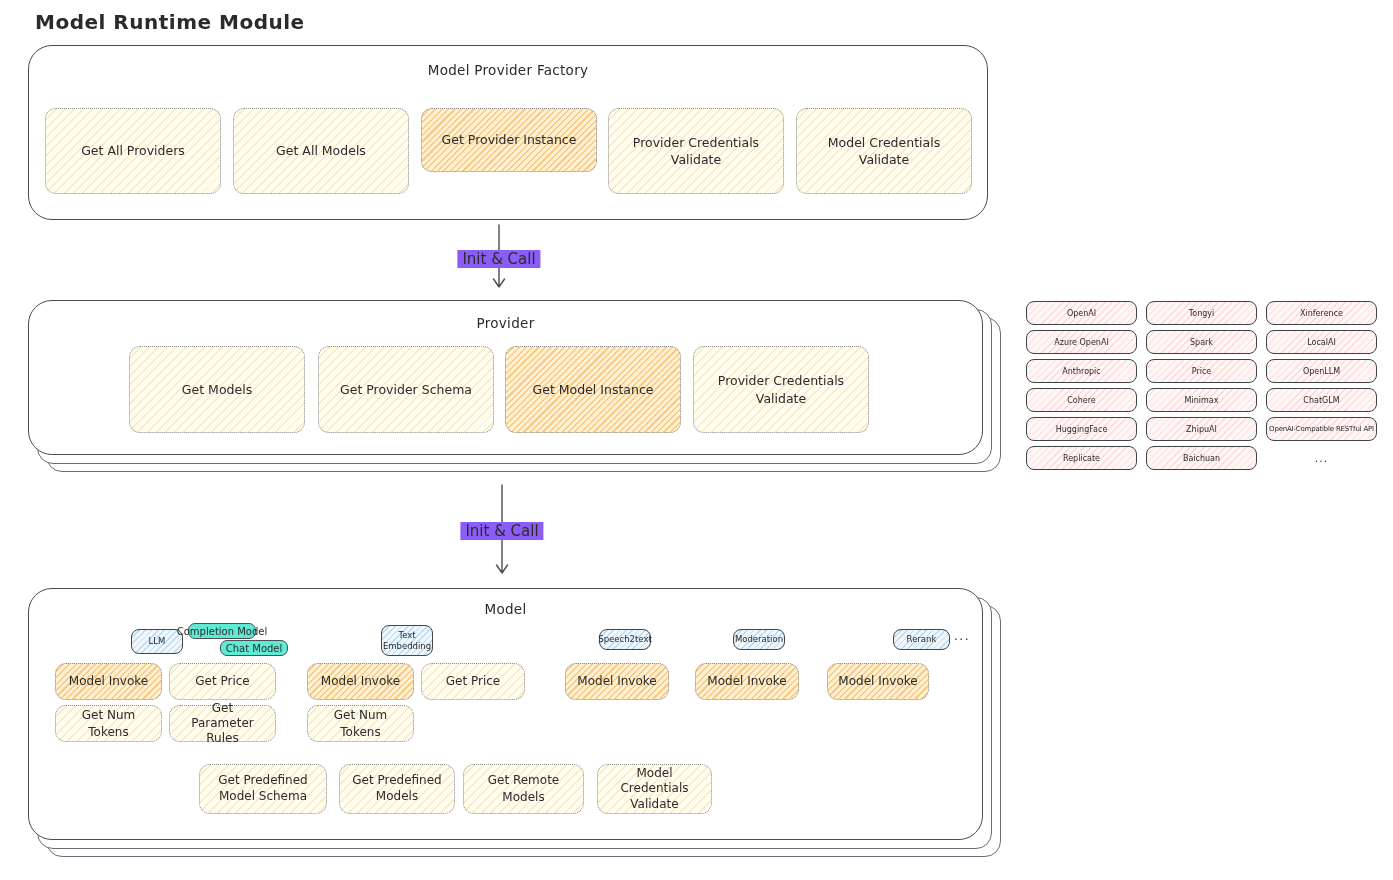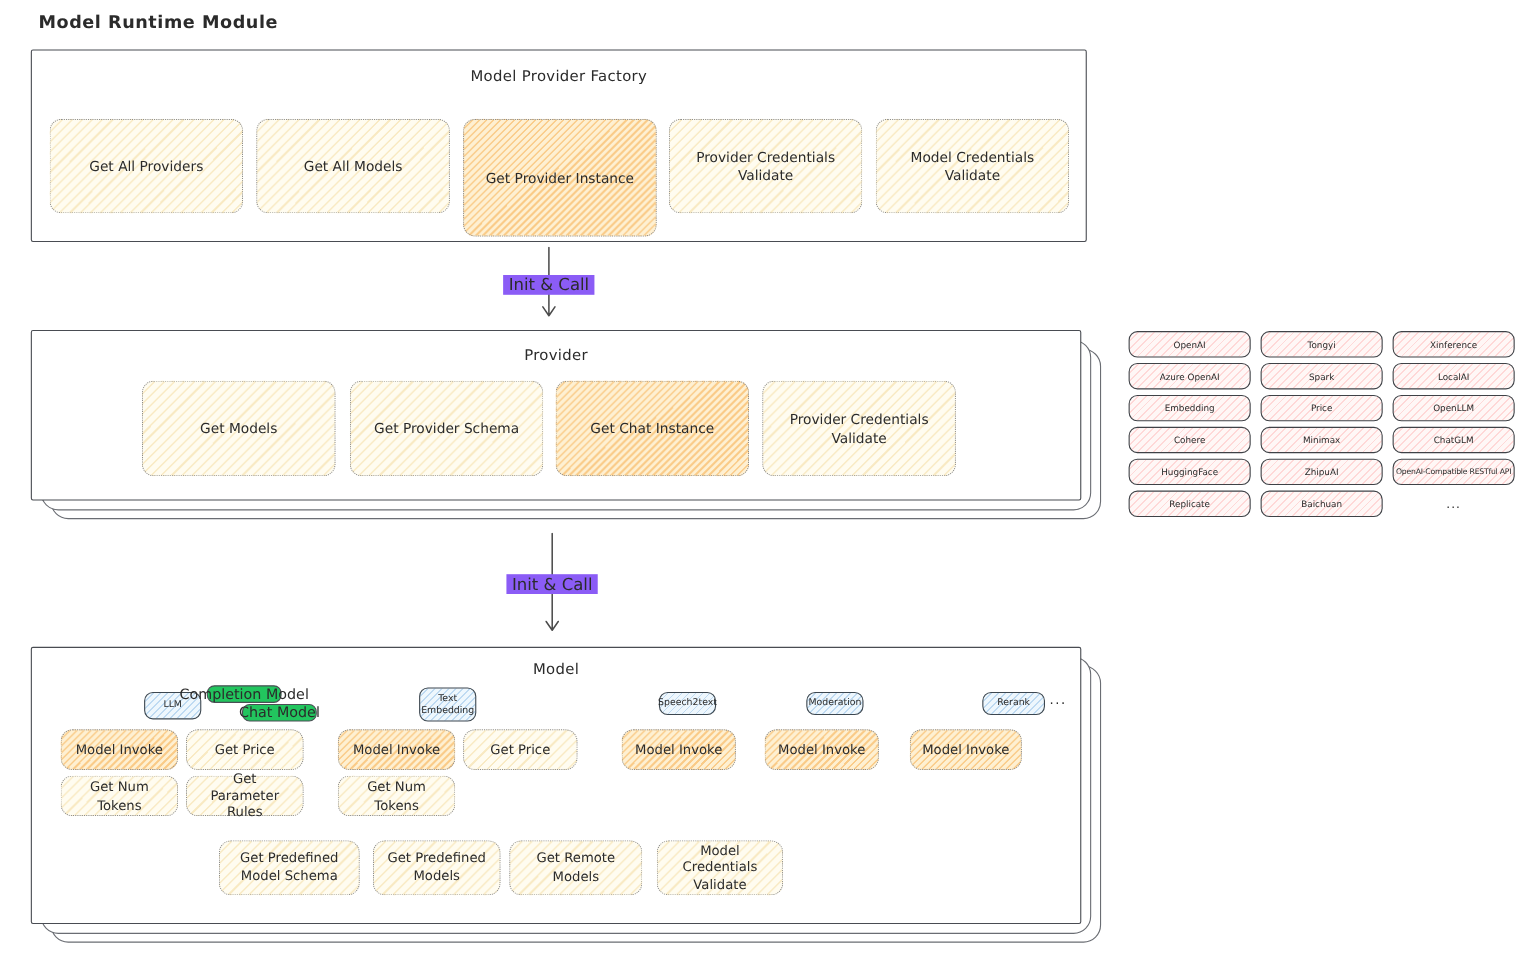--- a/index.html
+++ b/index.html
@@ -1,22 +1,22 @@
 <!DOCTYPE html>
 <html><head>
 <meta charset="utf-8">
 <style>
   * { margin:0; padding:0; box-sizing:border-box; }
   html,body { background:#ffffff; }
   body { font-family:"DejaVu Sans","Liberation Sans",sans-serif; color:#2b2b2b; }
   .page { position:relative; width:1393px; height:880px; background:#ffffff; overflow:hidden; }
 
-  .main-title { position:absolute; left:35px; top:10px; font-size:16px; font-weight:bold; letter-spacing:.5px; }
+  .main-title { position:absolute; left:35px; top:10px; font-size:20px; font-weight:bold; letter-spacing:.5px; }
 
-  .card  { position:absolute; background:#ffffff; border:1.4px solid #494c52; border-radius:2px; }
+  .card  { position:absolute; background:#ffffff; border:1.4px solid #494c52; border-radius:24px; }
   .ghost { position:absolute; background:#ffffff; border:1.2px solid #6a6d73; border-radius:16px; }
   .sec-title { position:absolute; left:0; width:100%; text-align:center; font-size:13.5px; letter-spacing:.3px; }
 
   .fbox { position:absolute; display:flex; align-items:center; justify-content:center; text-align:center;
           border:1.6px dotted #8c8c8c; border-radius:11px; font-size:12.5px; line-height:1.4; padding:4px 10px; }
   .cream { background-color:#fffcf0;
            background-image:repeating-linear-gradient(135deg, rgba(235,195,100,0.33) 0px, rgba(235,195,100,0.33) 1.4px, transparent 1.4px, transparent 6.5px); }
   .hl    { background-color:#fef0d2;
            background-image:repeating-linear-gradient(135deg, rgba(245,165,60,0.5) 0px, rgba(245,165,60,0.5) 1.6px, transparent 1.6px, transparent 4.5px); }
 
@@ -26,42 +26,42 @@
   .pillgrid { position:absolute; left:1026px; top:301px; display:grid; grid-template-columns:repeat(3,111px); grid-auto-rows:24px; gap:5px 9px; }
   .pill { border:1.3px solid #3f4247; border-radius:8px; display:flex; align-items:center; justify-content:center;
           font-size:8px; white-space:nowrap; background-color:#fff7f6;
           background-image:repeating-linear-gradient(135deg, rgba(255,145,145,0.3) 0px, rgba(255,145,145,0.3) 1.2px, transparent 1.2px, transparent 5px); }
   .pill-long { font-size:7px; letter-spacing:-.2px; }
   .more-cell { display:flex; align-items:center; justify-content:center; font-size:11px; letter-spacing:1px; }
 
   .badge-blue { position:absolute; border:1.3px solid #3c4750; border-radius:8px; display:flex; align-items:center; justify-content:center;
                 font-size:8.5px; text-align:center; line-height:1.25; background-color:#eef7fd;
                 background-image:repeating-linear-gradient(135deg, rgba(120,175,225,0.4) 0px, rgba(120,175,225,0.4) 1.2px, transparent 1.2px, transparent 4.5px); }
-  .badge-white { position:absolute; border:1.2px solid #4a4f55; border-radius:7px; background:#22c55e;
-                 display:flex; align-items:center; justify-content:center; font-size:13px; white-space:nowrap; }
+  .badge-white { position:absolute; border:1.2px solid #4a4f55; border-radius:7px; background:#5eead4;
+                 display:flex; align-items:center; justify-content:center; font-size:10px; white-space:nowrap; }
   .dots { position:absolute; font-size:12px; letter-spacing:1.5px; }
 
   .opbox { font-size:12px; }
 </style>
 </head>
 <body>
 
 <div class="page">
 
   <div class="main-title">Model Runtime Module</div>
 
   <div class="card" style="left:28px; top:45px; width:960px; height:175px;">
     <div class="sec-title" style="top:16px;">Model Provider Factory</div>
     <div class="fbox cream" style="left:16px;  top:62px; width:176px; height:86px;">
         <span>Get All Providers</span>
       </div>
     <div class="fbox cream" style="left:204px; top:62px; width:176px; height:86px;">
         <span>Get All Models</span>
       </div>
-    <div class="fbox hl" style="left:392px; top:62px; width:176px; height:107px;">
+    <div class="fbox hl" style="left:392px; top:62px; width:176px; height:64px;">
         <span>Get Provider Instance</span>
       </div>
     <div class="fbox cream" style="left:579px; top:62px; width:176px; height:86px;">
         <span>Provider Credentials Validate</span>
       </div>
     <div class="fbox cream" style="left:767px; top:62px; width:176px; height:86px;">
         <span>Model Credentials Validate</span>
       </div>
   </div>
 
@@ -74,35 +74,35 @@
   <div class="ghost" style="left:37px; top:309px; width:955px; height:155px;"></div>
   <div class="card" style="left:28px; top:300px; width:955px; height:155px;">
     <div class="sec-title" style="top:14px;">Provider</div>
     <div class="fbox cream" style="left:100px; top:45px; width:176px; height:87px;align-items:center;">
         <span>Get Models</span>
       </div>
     <div class="fbox cream" style="left:289px; top:45px; width:176px; height:87px;">
         <span>Get Provider Schema</span>
       </div>
     <div class="fbox hl" style="left:476px; top:45px; width:176px; height:87px;">
-        <span>Get Chat Instance</span>
+        <span>Get Model Instance</span>
       </div>
     <div class="fbox cream" style="left:664px; top:45px; width:176px; height:87px;">
         <span>Provider Credentials Validate</span>
       </div>
   </div>
 
   <div class="pillgrid">
     <div class="pill">OpenAI</div>
     <div class="pill">Tongyi</div>
     <div class="pill">Xinference</div>
     <div class="pill">Azure OpenAI</div>
     <div class="pill">Spark</div>
     <div class="pill">LocalAI</div>
-    <div class="pill">Embedding</div>
+    <div class="pill">Anthropic</div>
     <div class="pill">Price</div>
     <div class="pill">OpenLLM</div>
     <div class="pill">Cohere</div>
     <div class="pill">Minimax</div>
     <div class="pill">ChatGLM</div>
     <div class="pill">HuggingFace</div>
     <div class="pill">ZhipuAI</div>
     <div class="pill pill-long">OpenAI-Compatible RESTful API</div>
     <div class="pill">Replicate</div>
     <div class="pill">Baichuan</div>

